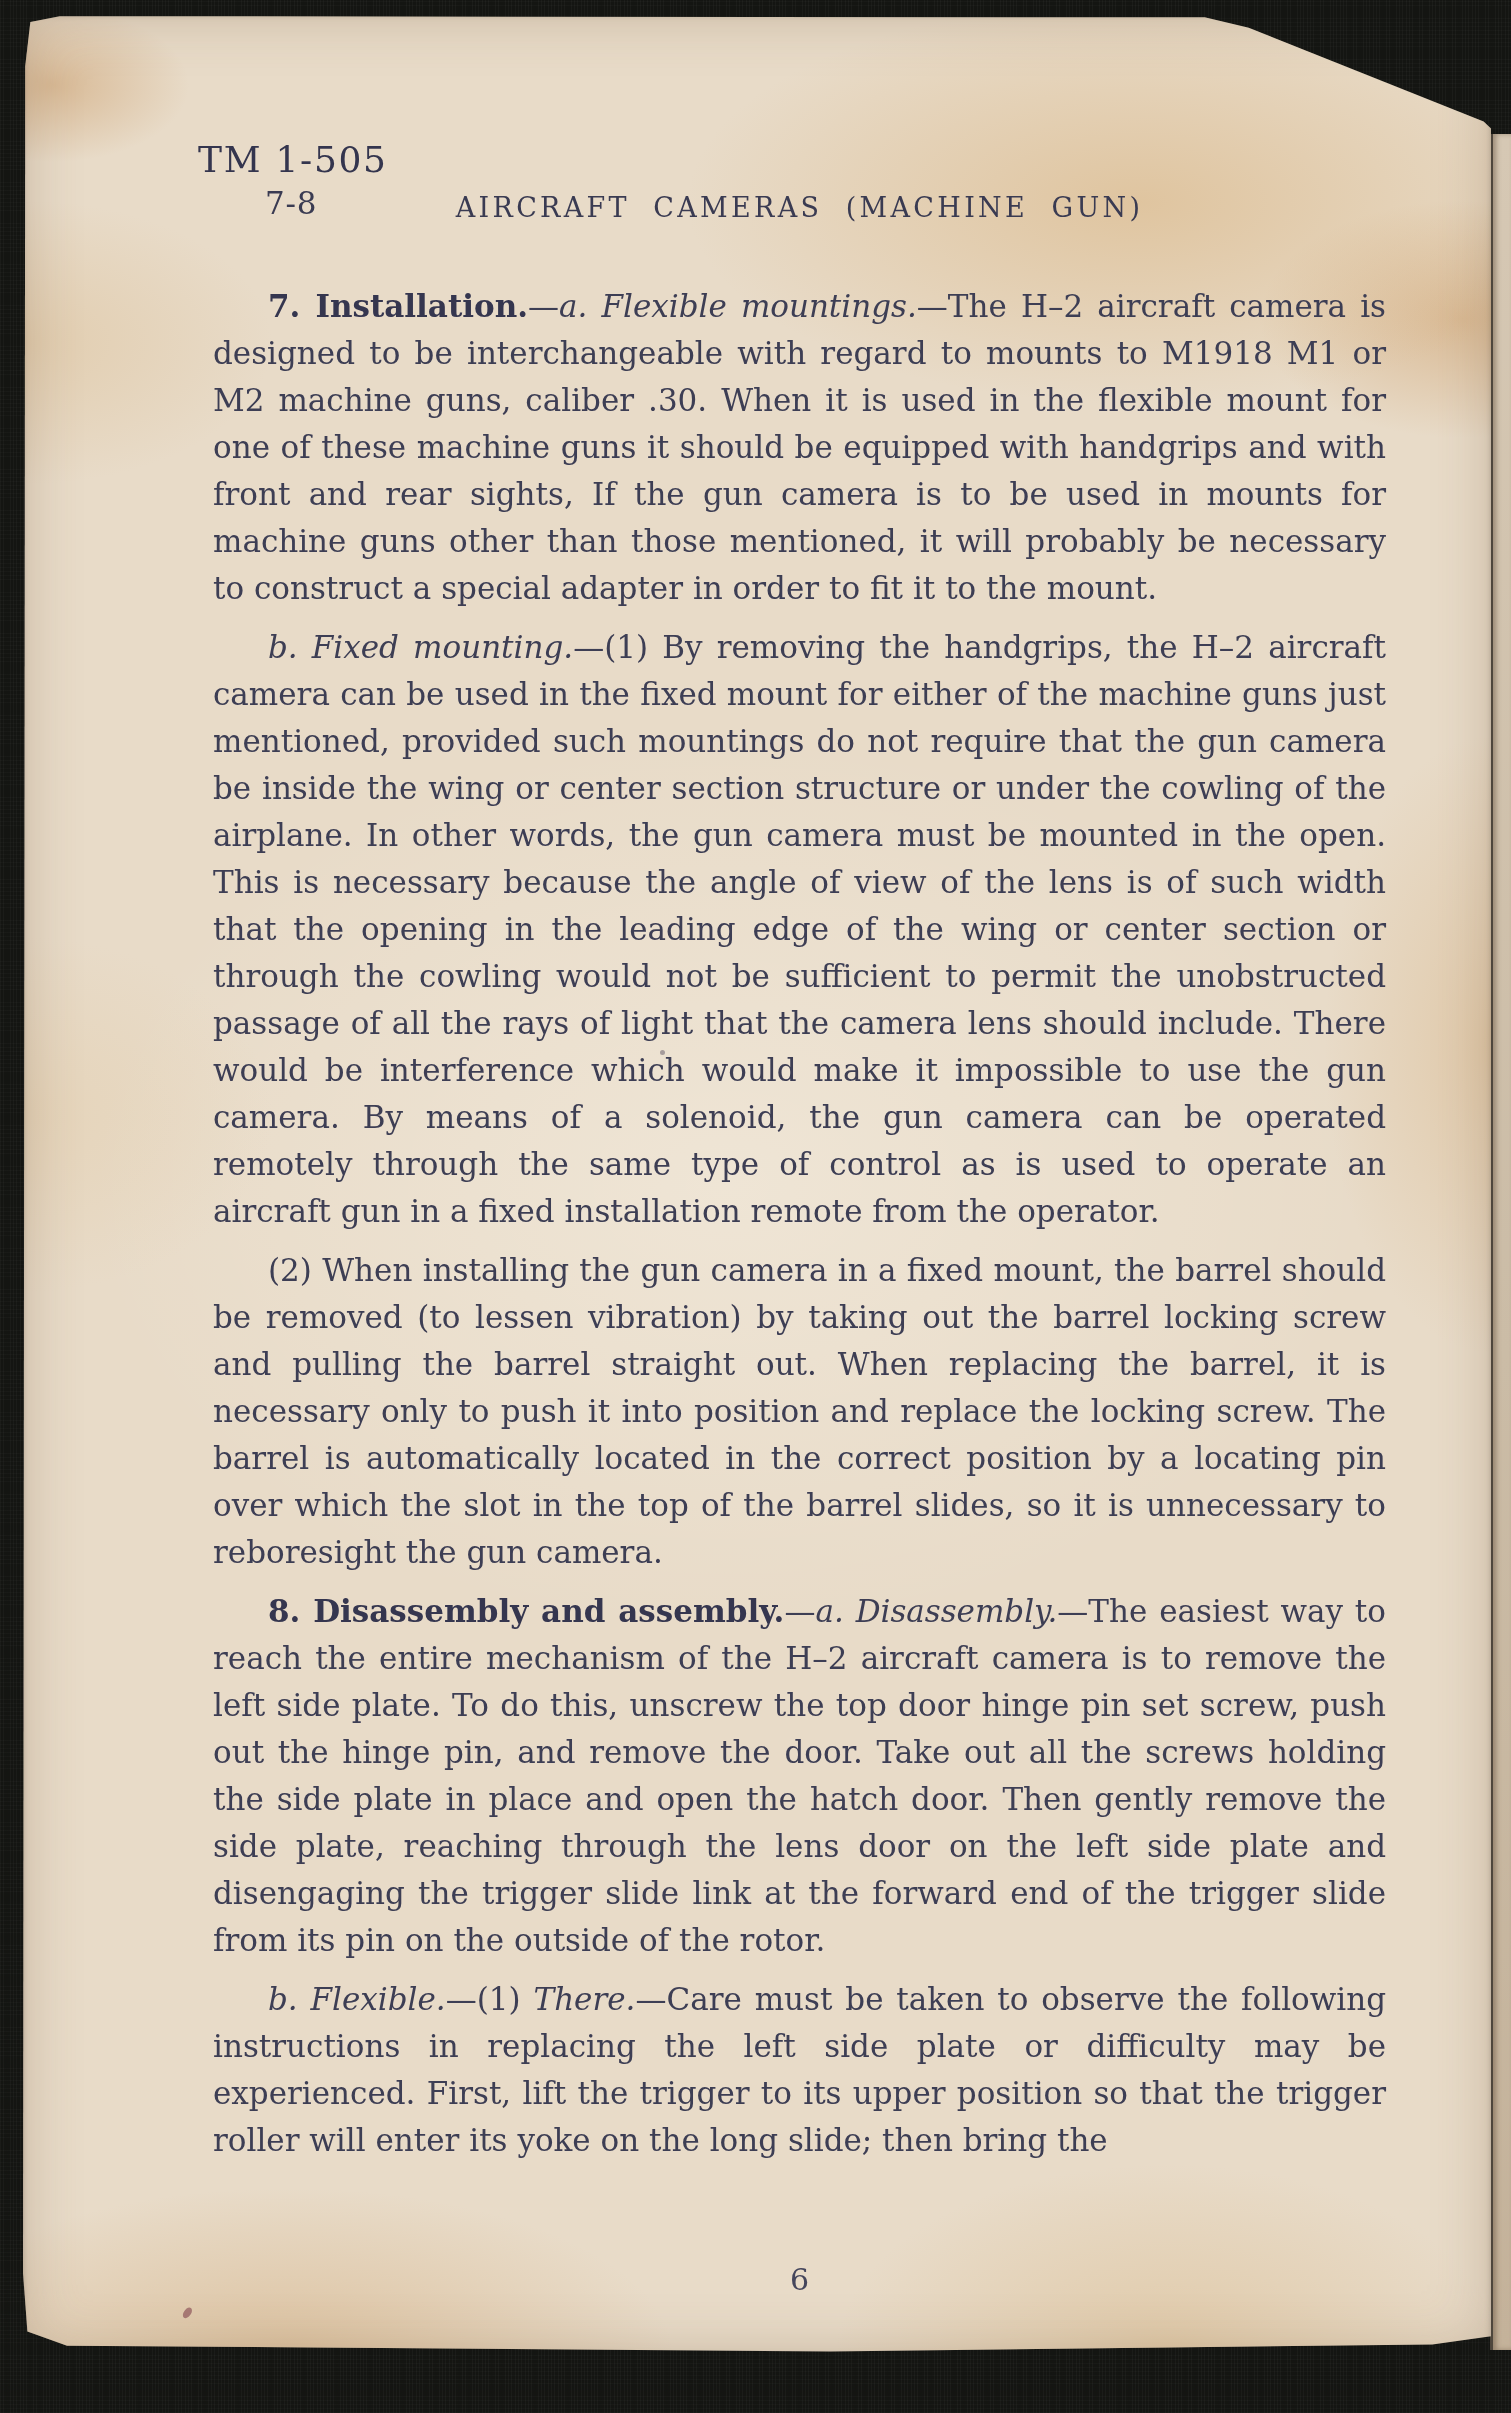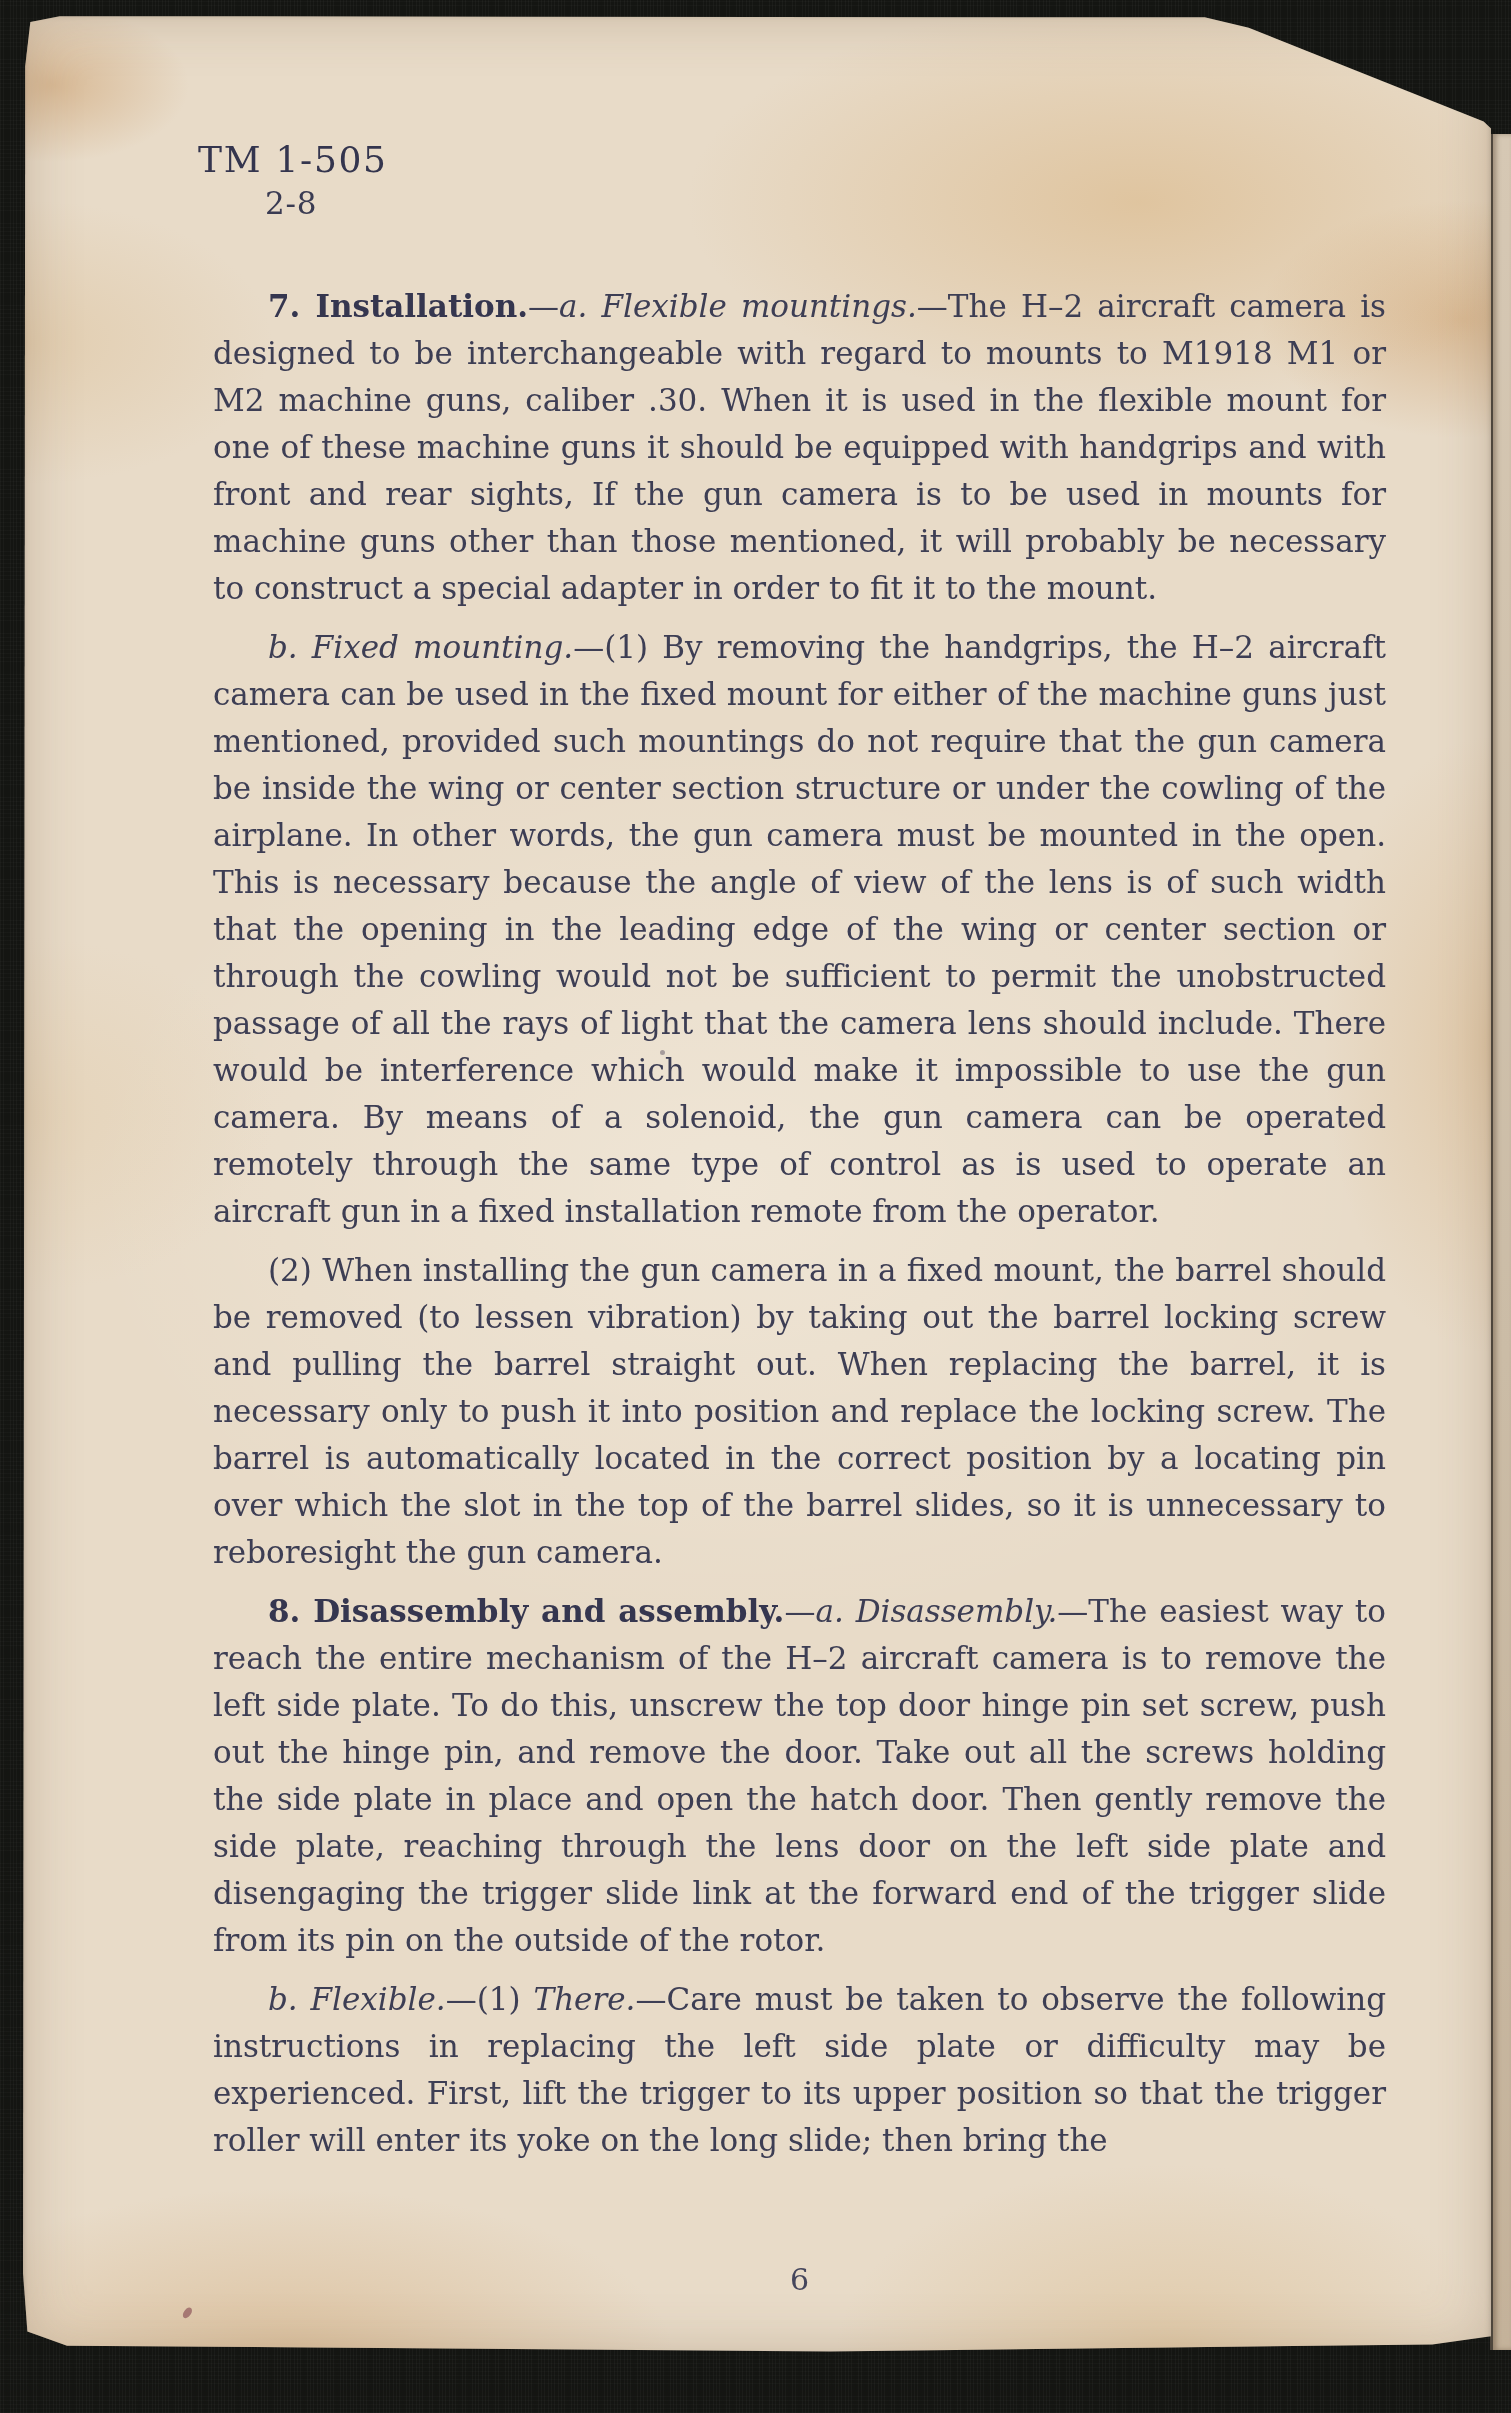--- a/index.html
+++ b/index.html
@@ -83,22 +83,23 @@
 <body>
 
 <div class="scene">
 
   <div class="fore-edge"></div>
 
   <div class="page">
 
     <div class="tm-number">TM 1-505</div>
 
-    <div class="section-range">2-8</div>
+    <div class="section-range">7-8</div>
 
+    <div class="running-title">AIRCRAFT CAMERAS (MACHINE GUN)</div>
 
     <div class="text-block">
 
       <p>
         <span class="b">7. Installation.</span><span>—</span><span class="i">a. Flexible mountings.</span><span>—The H–2 aircraft camera is designed to be interchangeable with regard to mounts to M1918 M1 or M2 machine guns, caliber .30. When it is used in the flexible mount for one of these machine guns it should be equipped with handgrips and with front and rear sights, If the gun camera is to be used in mounts for machine guns other than those mentioned, it will probably be necessary to construct a special adapter in order to fit it to the mount.</span>
       </p>
 
       <p>
         <span class="i">b. Fixed mounting.</span><span>—(1) By removing the handgrips, the H–2 aircraft camera can be used in the fixed mount for either of the machine guns just mentioned, provided such mountings do not require that the gun camera be inside the wing or center section structure or under the cowling of the airplane. In other words, the gun camera must be mounted in the open. This is necessary because the angle of view of the lens is of such width that the opening in the leading edge of the wing or center section or through the cowling would not be sufficient to permit the unobstructed passage of all the rays of light that the camera lens should include. There would be interference which would make it impossible to use the gun camera. By means of a solenoid, the gun camera can be operated remotely through the same type of control as is used to operate an aircraft gun in a fixed installation remote from the operator.</span>
       </p>

